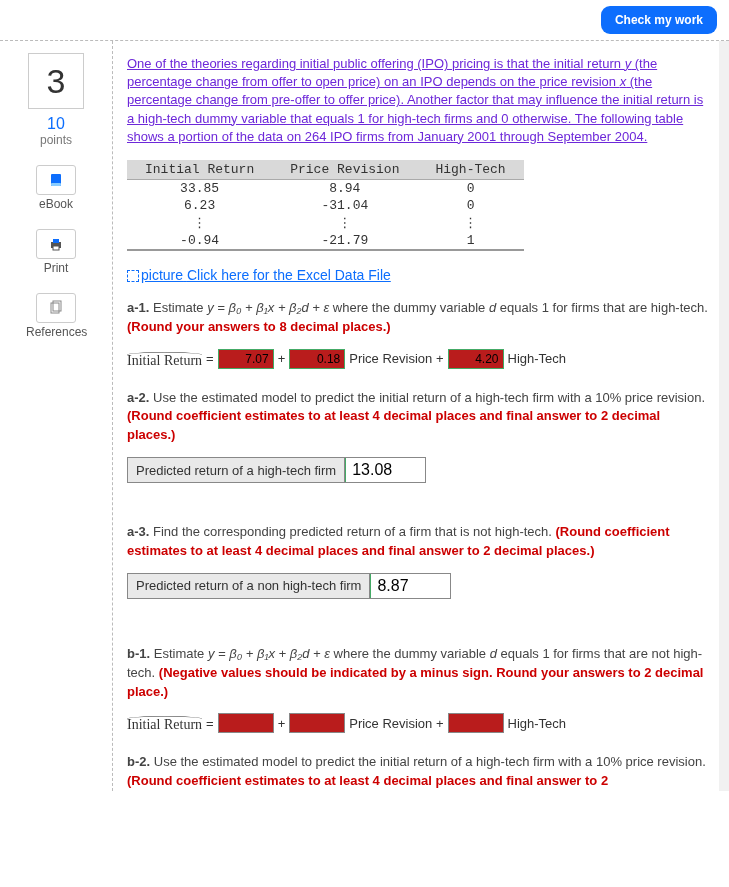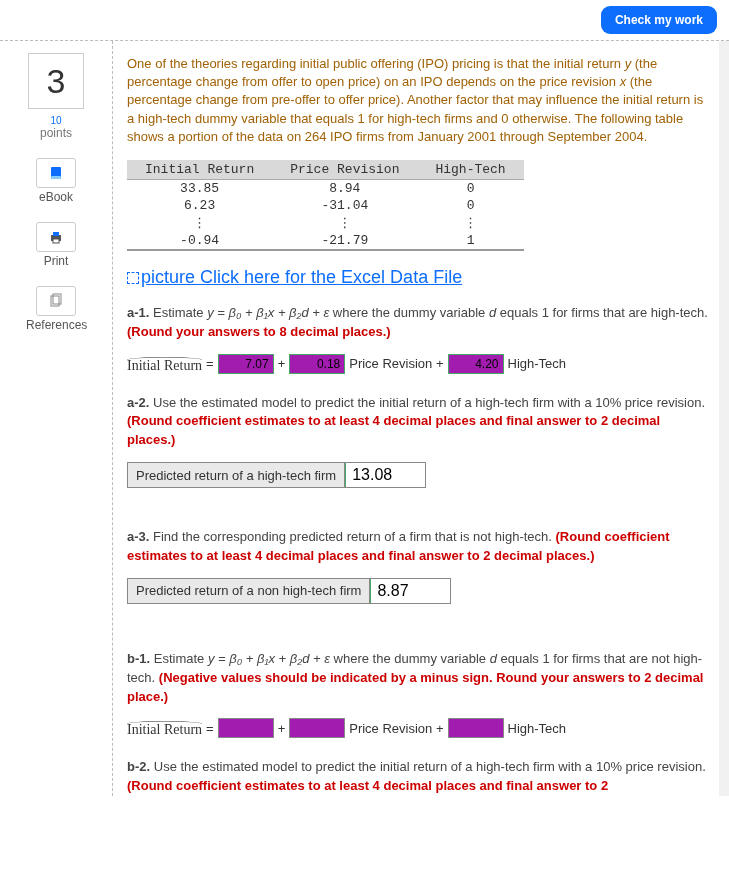--- a/index.html
+++ b/index.html
@@ -45,21 +45,21 @@
     margin: 4px auto 6px;
     display: flex;
     align-items: center;
     justify-content: center;
     font-size: 34px;
     font-weight: 400;
     color: #333;
   }
   .points-num {
     color: #0d6efd;
-    font-size: 10px;
+    font-size: 16px;
   }
   .points-lbl {
     color: #777;
     font-size: 12px;
     margin-bottom: 18px;
   }
   .side-item {
     margin: 18px auto 4px;
     width: 60px;
     font-size: 12px;
@@ -84,22 +84,23 @@
   }
   .scrollbar-fake {
     width: 10px;
     position: absolute;
     right: 0; top: 0; bottom: 0;
     background: #f1f1f1;
   }
   .intro {
     font-size: 13px;
     line-height: 1.4;
-    color: #a16207;
+    color: #6d28d9;
     margin-bottom: 14px;
+    text-decoration: underline;
   }
   .intro .ital { font-style: italic; }
   .data-table {
     border-collapse: collapse;
     font-family: "Courier New", monospace;
     font-size: 13px;
     margin-bottom: 16px;
   }
   .data-table th {
     background: #d9d9d9;
@@ -111,21 +112,21 @@
   .data-table td {
     padding: 1px 18px;
     text-align: center;
   }
   .data-table tr.bottom td {
     border-bottom: 2px solid #999;
   }
   .excel-link {
     color: #0d6efd;
     text-decoration: underline;
-    font-size: 18px;
+    font-size: 14px;
     cursor: pointer;
     margin-bottom: 16px;
     display: inline-block;
   }
   .excel-link .pic-icon {
     display:inline-block;
     width:12px;height:12px;
     border:1px dashed #0d6efd;
     vertical-align: middle;
     margin-right:2px;
@@ -163,21 +164,21 @@
     left: 0; right: 0; top: 2px;
     height: 4px;
     border-top: 1px solid #333;
     border-radius: 50% 50% 0 0 / 100% 100% 0 0;
     transform: scaleY(0.6);
   }
   .val-input {
     width: 56px;
     height: 20px;
     border: 1px solid #4a6;
-    background: #a21caf;
+    background: #b91c1c;
     text-align: right;
     padding: 0 4px;
     font-size: 12px;
   }
   .val-input.empty {
     border: 1px solid #888;
   }
   .answer-table {
     border-collapse: collapse;
     margin: 8px 0 40px;

